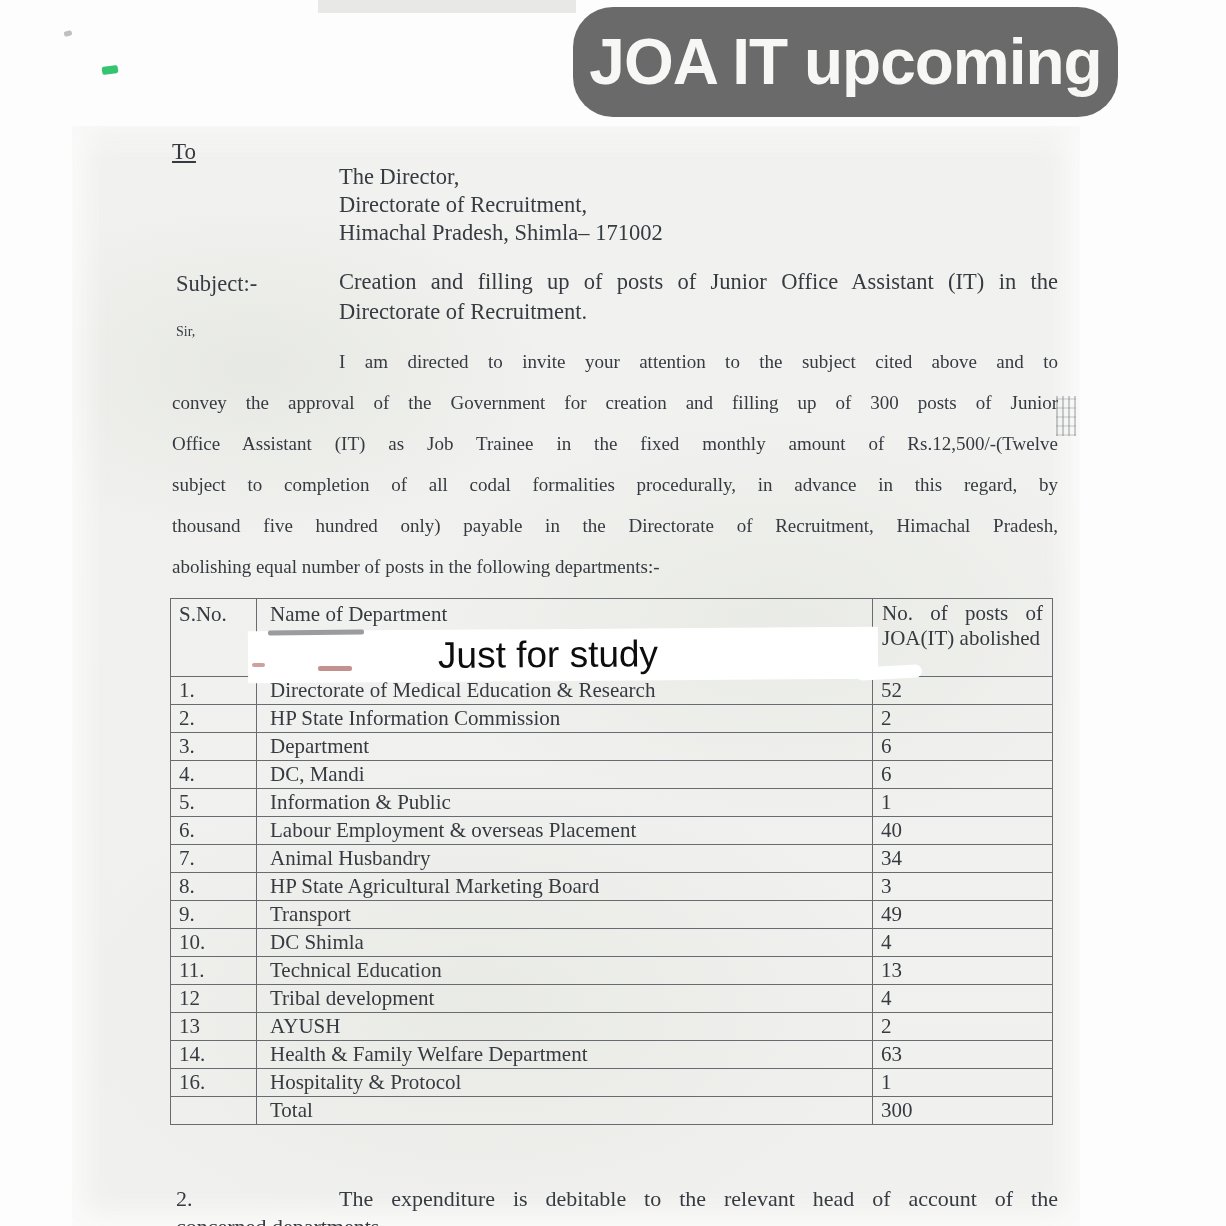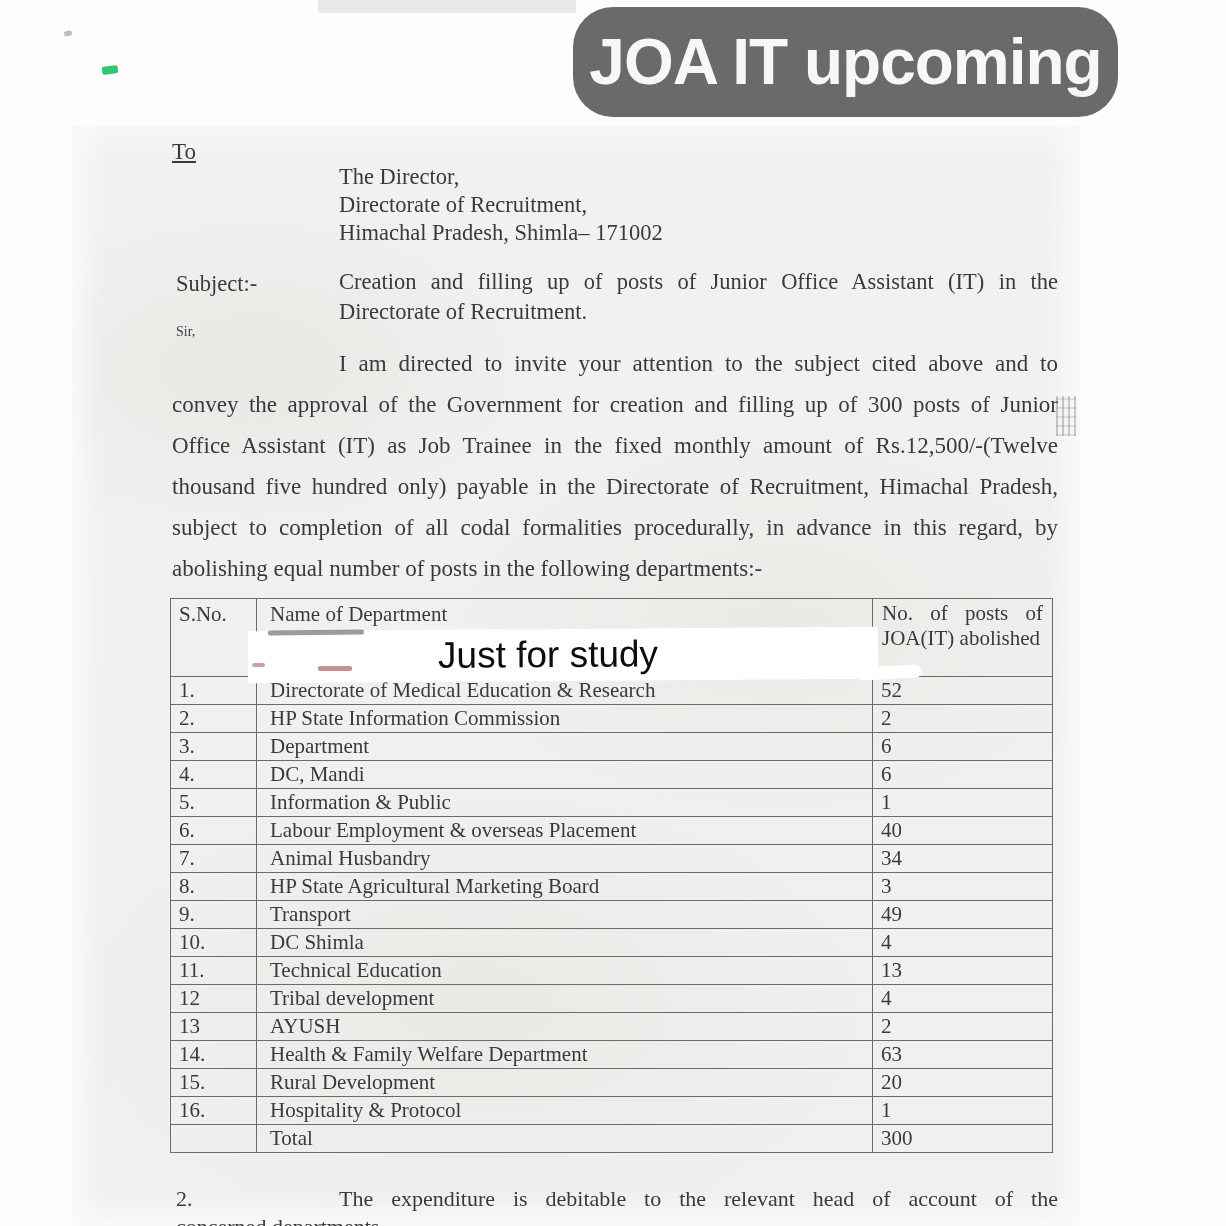--- a/index.html
+++ b/index.html
@@ -24,21 +24,21 @@
   .banner-top{left:573px;top:7px;width:545px;height:110px;background:#6a6a6a;border-radius:40px;font-size:64px;}
   .banner-bottom{left:660px;top:106px;width:408px;height:96px;background:#6a6a6a;border-radius:0 0 40px 40px;font-size:61px;}
   
   .abs{position:absolute;z-index:3;}
   .to{left:172px;top:139px;font-size:23px;text-decoration:underline;}
   .address{left:339px;top:163px;font-size:22.5px;line-height:28px;}
   .subject-label{left:176px;top:271px;font-size:22.5px;}
   .subject{left:339px;top:267px;width:719px;font-size:22.5px;line-height:30px;}
   .jline{text-align:justify;text-align-last:justify;}
   .sir{left:176px;top:324px;font-size:14px;}
-  .body-para{left:172px;top:351px;width:886px;font-size:23px;font-family:Liberation Serif, serif;}
+  .body-para{left:172px;top:351px;width:886px;font-size:19px;font-family:Liberation Serif, serif;}
   .body-line{height:41px;text-align:justify;text-align-last:justify;}
   .body-line.first{text-indent:167px;}
   .body-line.last{text-align-last:left;}
   
   table.dept{position:absolute;left:170px;top:598px;width:882px;z-index:3;
     border-collapse:collapse;table-layout:fixed;font-size:21px;color:#363a41;}
   .dept th,.dept td{border:1.6px solid #686c70;font-weight:normal;text-align:left;vertical-align:top;}
   .dept thead th{height:74px;padding:3px 8px 0 8px;line-height:25px;}
   .dept thead th.h-name{padding-left:13px;}
   .dept thead th.h-posts{padding:2px 9px 0 9px;text-align:justify;}
@@ -90,22 +90,22 @@
     <div class="jline">Creation and filling up of posts of Junior Office Assistant (IT) in the</div>
     <div>Directorate of Recruitment.</div>
   </div>
 
   <div class="abs sir">Sir,</div>
 
   <div class="abs body-para">
     <div class="body-line first">I am directed to invite your attention to the subject cited above and to</div>
     <div class="body-line">convey the approval of the Government for creation and filling up of 300 posts of Junior</div>
     <div class="body-line">Office Assistant (IT) as Job Trainee in the fixed monthly amount of Rs.12,500/-(Twelve</div>
+    <div class="body-line">subject to completion of all codal formalities procedurally, in advance in this regard, by</div>
     <div class="body-line">thousand five hundred only) payable in the Directorate of Recruitment, Himachal Pradesh,</div>
-    <div class="body-line">subject to completion of all codal formalities procedurally, in advance in this regard, by</div>
     <div class="body-line last">abolishing equal number of posts in the following departments:-</div>
   </div>
 
   <table class="dept">
     <colgroup>
         <col style="width:86px">
         <col style="width:616px">
         <col style="width:180px">
       </colgroup>
     <thead>
@@ -181,25 +181,20 @@
         <td class="c-sno">13</td>
         <td class="c-name">AYUSH</td>
         <td class="c-posts">2</td>
       </tr>
         <tr style="">
         <td class="c-sno">14.</td>
         <td class="c-name">Health &amp; Family Welfare Department</td>
         <td class="c-posts">63</td>
       </tr>
         <tr style="">
-        <td class="c-sno">15.</td>
-        <td class="c-name">Rural Development</td>
-        <td class="c-posts">20</td>
-      </tr>
-        <tr style="">
         <td class="c-sno">16.</td>
         <td class="c-name">Hospitality &amp; Protocol</td>
         <td class="c-posts">1</td>
       </tr>
         <tr style="">
         <td class="c-sno"></td>
         <td class="c-name">Total</td>
         <td class="c-posts">300</td>
       </tr>
       </tbody>

